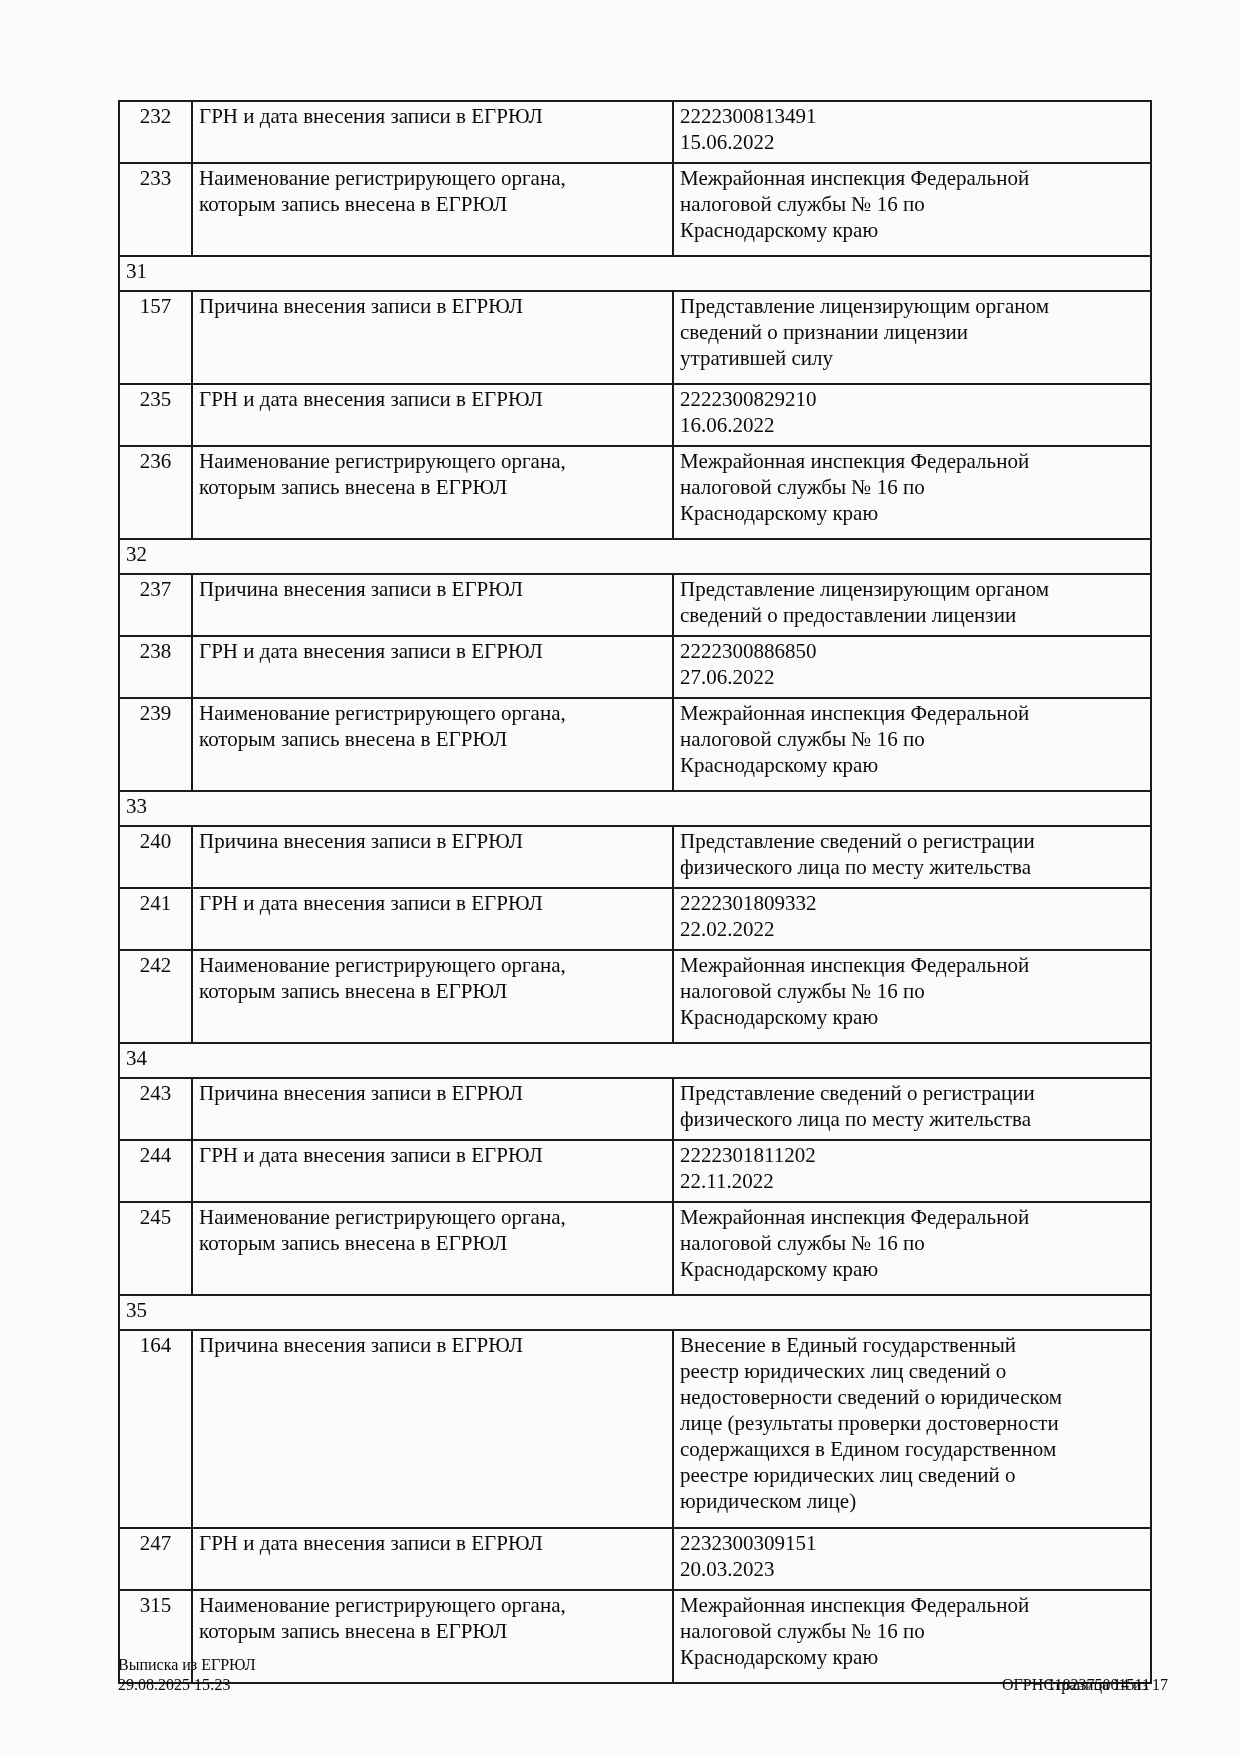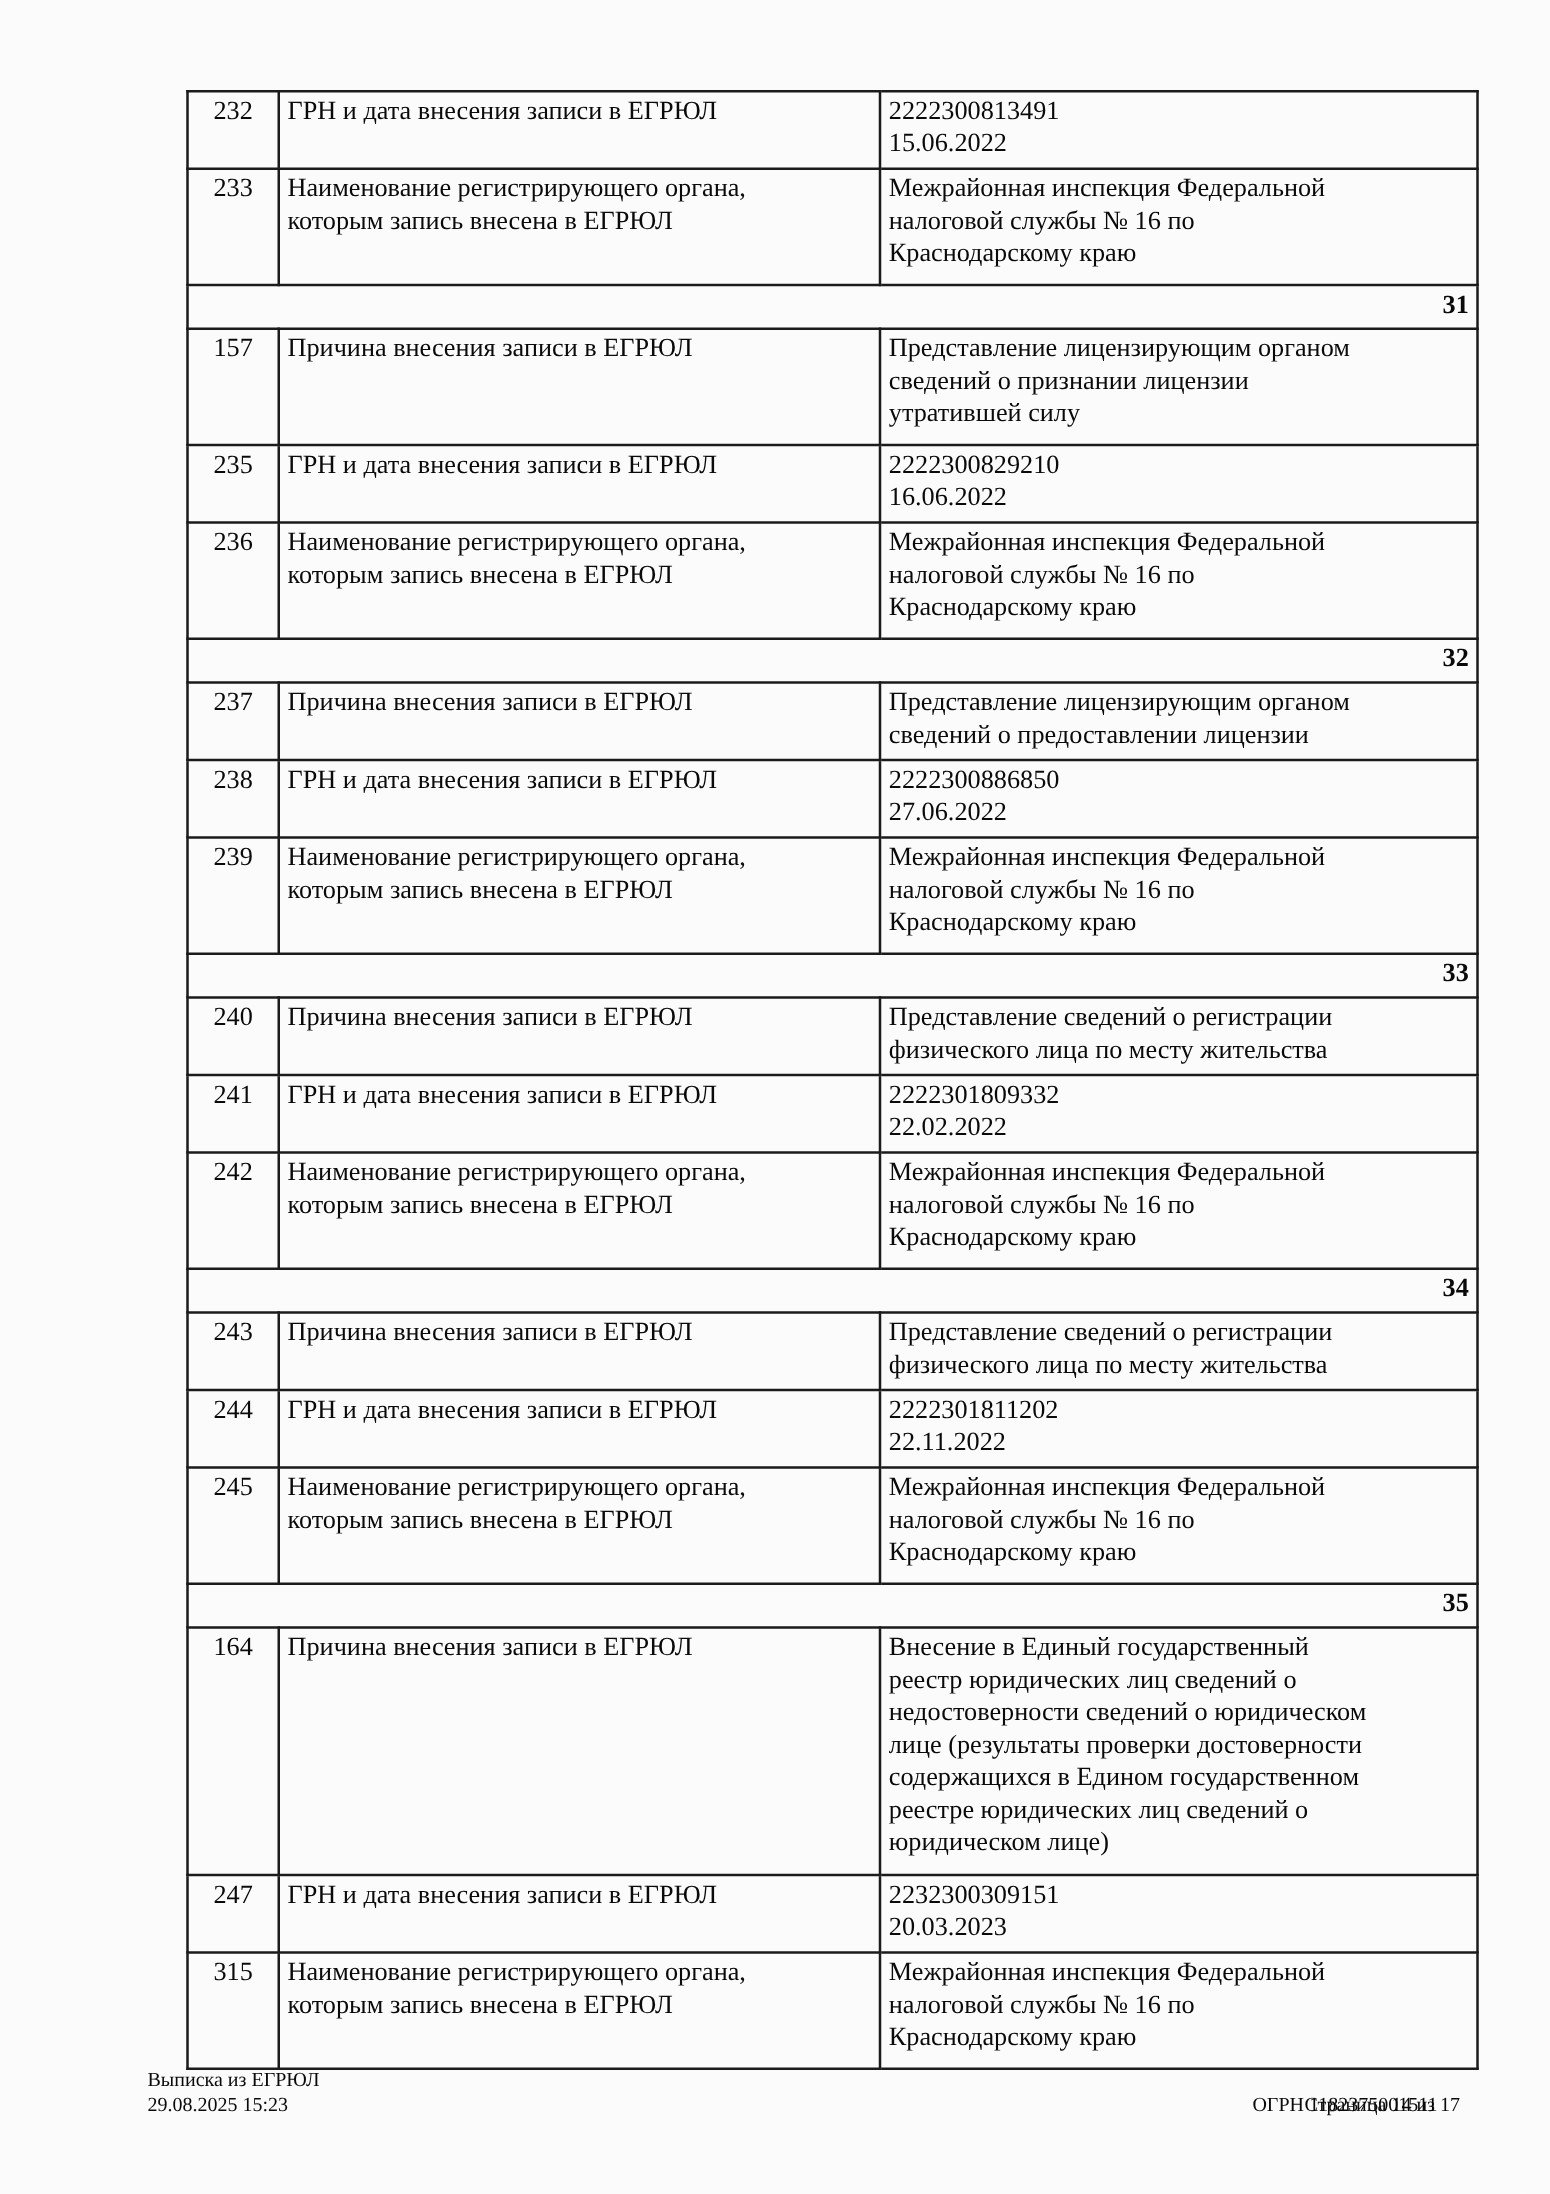--- a/index.html
+++ b/index.html
@@ -8,44 +8,43 @@
     width: 1240px;
     height: 1755px;
     background: #fbfbfb;
     font-family: "Liberation Serif", serif;
     color: #0a0a0a;
     overflow: hidden;
   }
   table.records {
     position: absolute;
     left: 118px;
-    top: 72px;
+    top: 100px;
     width: 1032px;
     border-collapse: collapse;
     table-layout: fixed;
-    margin-left: 31px;
   }
   table.records td {
     border: 2px solid #1b1b1b;
     vertical-align: top;
     font-size: 21px;
     line-height: 26px;
     padding: 1px 6px 2px 6px;
     white-space: pre-line;
     overflow: hidden;
   }
   td.c-num {
     text-align: center;
     padding-left: 0;
     padding-right: 6px;
     white-space: normal;
   }
   td.c-sec {
-    text-align: right;
-    font-weight: bold;
+    text-align: left;
+    font-weight: normal;
     font-size: 22px;
     white-space: normal;
     padding: 1px 0 2px 0;
   }
   tr.h-2l td { height: 57px; }
   tr.h-3l td { height: 88px; }
   tr.h-7l td { height: 193px; }
   tr.h-sec td { height: 30px; }
   .footer {
     position: absolute;

